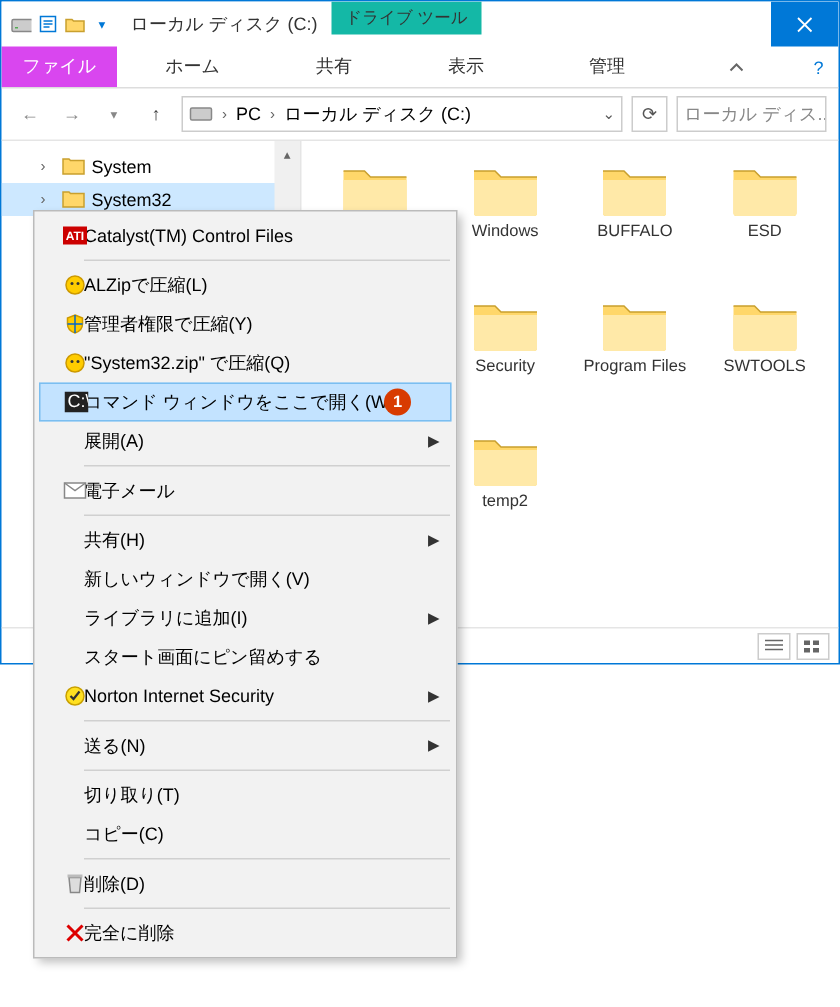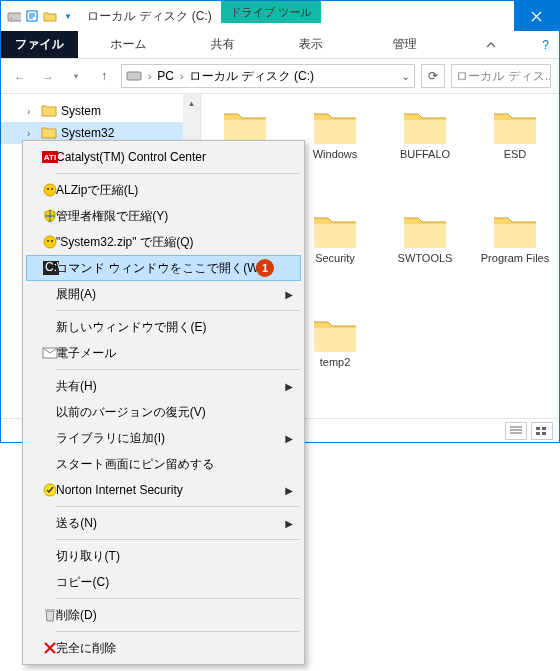--- a/index.html
+++ b/index.html
@@ -7,40 +7,40 @@
 .window { width: 560px; height: 443px; border: 1px solid #0078d7; display: flex; flex-direction: column; overflow: hidden; position: relative; }
 .titlebar { height: 30px; background: #fff; display: flex; align-items: center; }
 .titlebar .sysicons { display: flex; align-items: center; gap: 4px; padding: 0 6px; }
 .titlebar .sysicons .sq { width: 14px; height: 14px; display: flex; align-items: center; justify-content: center; }
 .titlebar .title { flex: 1; padding-left: 6px; color: #333; }
 .titlebar .winbtns { display: flex; }
 .winbtn { width: 45px; height: 30px; display: flex; align-items: center; justify-content: center; color: #555; }
 .winbtn.close { background: #0078d7; color: #fff; }
 .tooltab { position: absolute; left: 220px; top: 0; width: 100px; height: 22px; background: #14b8a6; color: #333; text-align: center; line-height: 22px; font-size: 11px; }
 .ribbon { height: 28px; display: flex; align-items: stretch; border-bottom: 1px solid #ddd; }
-.ribbon .ftab { background: #0f172a; color: #fff; padding: 0 14px; display: flex; align-items: center; font-weight: bold; }
+.ribbon .ftab { background: #d946ef; color: #fff; padding: 0 14px; display: flex; align-items: center; }
 .ribbon .tab { padding: 0 32px; display: flex; align-items: center; color: #333; }
 .ribbon .tab.tool { margin-left: 6px; }
 .ribbon .expand { margin-left: auto; padding: 0 10px; display: flex; align-items: center; color: #666; }
 .navbar { height: 35px; display: flex; align-items: center; padding: 4px 8px; gap: 6px; border-bottom: 1px solid #e5e5e5; }
 .navbtn { width: 22px; height: 22px; display: flex; align-items: center; justify-content: center; color: #888; }
 .navbtn.enabled { color: #333; }
 .addrbar { flex: 1; height: 24px; border: 1px solid #ccc; display: flex; align-items: center; padding: 0 4px; gap: 6px; }
 .addrbar .chev { color: #666; font-size: 10px; }
 .refresh { width: 24px; height: 24px; border: 1px solid #ccc; display: flex; align-items: center; justify-content: center; color: #555; }
 .searchbox { width: 100px; height: 24px; border: 1px solid #ccc; display: flex; align-items: center; padding: 0 4px; color: #888; overflow: hidden; white-space: nowrap; }
 .body { flex: 1; display: flex; overflow: hidden; }
 .tree { width: 200px; border-right: 1px solid #e5e5e5; padding: 6px 0; position: relative; }
 .tree-item { display: flex; align-items: center; height: 22px; padding-left: 40px; gap: 4px; }
 .tree-item.selected { background: #cde8ff; }
 .tree .twist { position: absolute; left: 26px; color: #666; font-size: 10px; }
 .tree .scroll { position: absolute; right: 0; top: 0; width: 17px; height: 100%; background: #f0f0f0; display: flex; flex-direction: column; }
 .tree .scroll .arrow { height: 17px; display: flex; align-items: center; justify-content: center; color: #666; font-size: 9px; }
 .tree .scroll .thumb { background: #c0c0c0; height: 30px; margin-top: 30px; }
-.folders { flex: 1; padding: 12px 8px; display: grid; grid-template-columns: repeat(4, 1fr); grid-auto-rows: 86px; gap: 18px; align-content: start; }
+.folders { flex: 1; padding: 12px 8px; display: grid; grid-template-columns: repeat(4, 1fr); grid-auto-rows: 86px; gap: 4px; align-content: start; }
 .folder { display: flex; flex-direction: column; align-items: center; gap: 2px; }
 .folder-icon { width: 48px; height: 40px; }
 .folder-label { text-align: center; font-size: 11px; color: #333; line-height: 1.2; }
 .statusbar { height: 24px; border-top: 1px solid #e5e5e5; display: flex; align-items: center; justify-content: flex-end; padding: 0 6px; gap: 4px; }
 .statusbar .vbtn { width: 22px; height: 18px; border: 1px solid #ccc; display: flex; align-items: center; justify-content: center; }
 .ctxmenu { position: absolute; left: 22px; top: 140px; width: 283px; background: #f2f2f2; border: 1px solid #bbb; box-shadow: 3px 3px 6px rgba(0,0,0,0.25); padding: 3px; }
 .ctxmenu .item { height: 26px; display: flex; align-items: center; padding-left: 30px; padding-right: 8px; position: relative; color: #000; }
 .ctxmenu .item.hover { background: #c3e3ff; border: 1px solid #7bbef0; padding-left: 29px; padding-right: 7px; height: 26px; }
 .ctxmenu .item .arrow { margin-left: auto; color: #333; font-size: 10px; }
 .ctxmenu .sep { height: 1px; background: #d0d0d0; margin: 3px 1px 3px 30px; }
@@ -214,31 +214,31 @@
           <div class="folder-label">Security</div>
         </div>
         <div class="folder">
           <div class="folder-icon">
             <svg class="folder" viewBox="0 0 48 40">
               <path d="M3 8h14l4 4h24v24a2 2 0 0 1-2 2H5a2 2 0 0 1-2-2z" fill="#ffd76a"></path>
               <path d="M3 14h42v22a2 2 0 0 1-2 2H5a2 2 0 0 1-2-2z" fill="#ffe9a8"></path>
               <path d="M3 8h14l4 4h24" fill="none" stroke="#c9a02e"></path>
             </svg>
           </div>
+          <div class="folder-label">Program Files</div>
+        </div>
+        <div class="folder">
+          <div class="folder-icon">
+            <svg class="folder" viewBox="0 0 48 40">
+              <path d="M3 8h14l4 4h24v24a2 2 0 0 1-2 2H5a2 2 0 0 1-2-2z" fill="#ffd76a"></path>
+              <path d="M3 14h42v22a2 2 0 0 1-2 2H5a2 2 0 0 1-2-2z" fill="#ffe9a8"></path>
+              <path d="M3 8h14l4 4h24" fill="none" stroke="#c9a02e"></path>
+            </svg>
+          </div>
           <div class="folder-label">SWTOOLS</div>
-        </div>
-        <div class="folder">
-          <div class="folder-icon">
-            <svg class="folder" viewBox="0 0 48 40">
-              <path d="M3 8h14l4 4h24v24a2 2 0 0 1-2 2H5a2 2 0 0 1-2-2z" fill="#ffd76a"></path>
-              <path d="M3 14h42v22a2 2 0 0 1-2 2H5a2 2 0 0 1-2-2z" fill="#ffe9a8"></path>
-              <path d="M3 8h14l4 4h24" fill="none" stroke="#c9a02e"></path>
-            </svg>
-          </div>
-          <div class="folder-label">Program Files</div>
         </div>
         <div class="folder">
           <div class="folder-icon">
             <svg class="folder" viewBox="0 0 48 40">
               <path d="M3 8h14l4 4h24v24a2 2 0 0 1-2 2H5a2 2 0 0 1-2-2z" fill="#ffd76a"></path>
               <path d="M3 14h42v22a2 2 0 0 1-2 2H5a2 2 0 0 1-2-2z" fill="#ffe9a8"></path>
               <path d="M3 8h14l4 4h24" fill="none" stroke="#c9a02e"></path>
             </svg>
           </div>
           <div class="folder-label"></div>
@@ -271,21 +271,21 @@
         </svg>
       </div>
   </div>
 </div>
 
 <div class="ctxmenu" id="ctxmenu">
     <div class="item">
       <span class="icon">
         <div style="width:16px;height:12px;background:#c00;color:#fff;font-size:8px;font-weight:bold;display:flex;align-items:center;justify-content:center">ATI</div>
       </span>
-      <span>Catalyst(TM) Control Center</span>
+      <span>Catalyst(TM) Control Files</span>
     </div>
     <div class="sep"></div>
     <div class="item">
       <span class="icon">
         <svg width="16" height="16">
           <circle cx="8" cy="8" r="6" fill="#ffcc00" stroke="#c90"></circle>
           <circle cx="6" cy="7" r="1" fill="#333"></circle>
           <circle cx="10" cy="7" r="1" fill="#333"></circle>
         </svg>
       </span>
@@ -320,38 +320,35 @@
       </span>
       <span>コマンド ウィンドウをここで開く(W)</span>
       <span class="badge">1</span>
     </div>
     <div class="item">
       <span>展開(A)</span>
       <span class="arrow">▶</span>
     </div>
     <div class="sep"></div>
     <div class="item">
-      <span>新しいウィンドウで開く(E)</span>
-    </div>
-    <div class="item">
       <span class="icon">
         <svg width="16" height="12">
           <rect x="1" y="1" width="14" height="10" fill="#fff" stroke="#888"></rect>
           <path d="M1 1l7 5 7-5" fill="none" stroke="#888"></path>
         </svg>
       </span>
       <span>電子メール</span>
     </div>
     <div class="sep"></div>
     <div class="item">
       <span>共有(H)</span>
       <span class="arrow">▶</span>
     </div>
     <div class="item">
-      <span>以前のバージョンの復元(V)</span>
+      <span>新しいウィンドウで開く(V)</span>
     </div>
     <div class="item">
       <span>ライブラリに追加(I)</span>
       <span class="arrow">▶</span>
     </div>
     <div class="item">
       <span>スタート画面にピン留めする</span>
     </div>
     <div class="item">
       <span class="icon">

